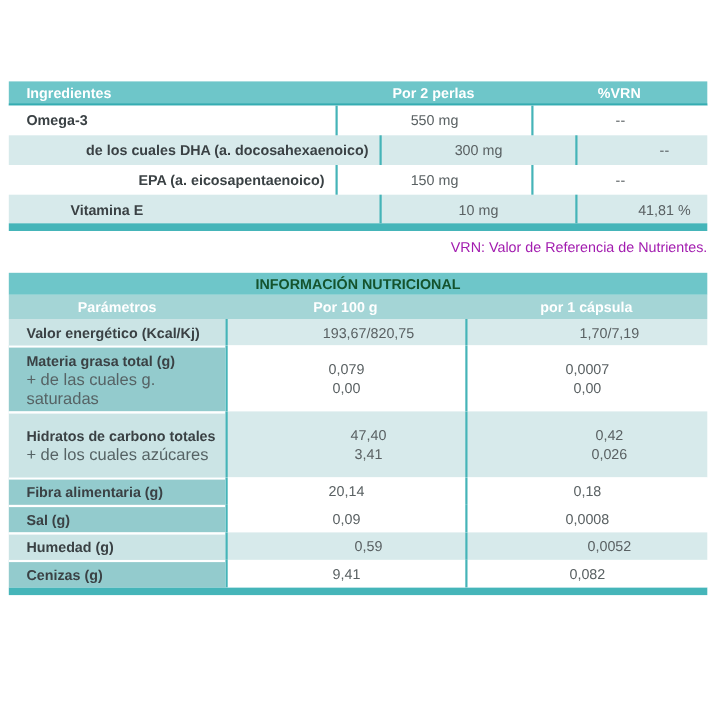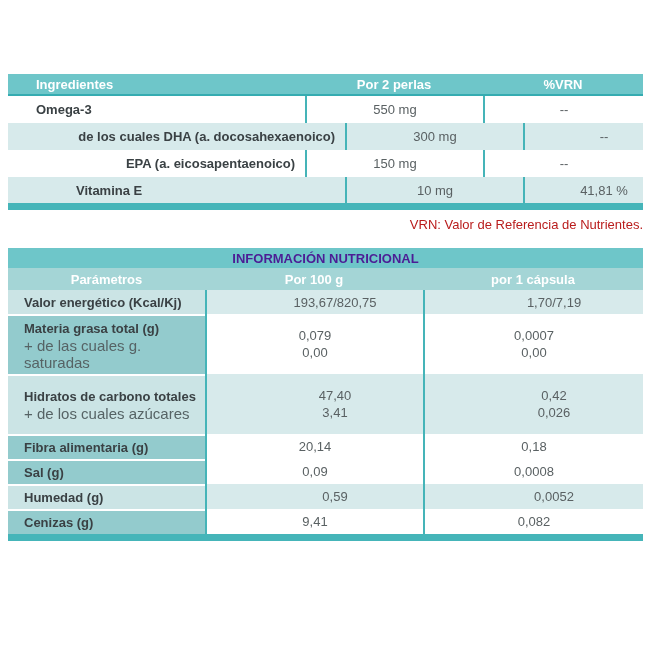--- a/index.html
+++ b/index.html
@@ -20,48 +20,48 @@
     width:650px;height:650px;overflow:hidden;
     font-family:"Liberation Sans","DejaVu Sans",sans-serif;
     color:var(--text-dark);
   }
   .page{width:650px;height:650px;background:#fff;position:relative;}
   .content{position:absolute;left:8px;top:74px;width:635px;}
 
   
   .cell{display:flex;align-items:center;height:100%;font-size:13px;}
   .center{justify-content:center;text-align:center;}
-  .al-left{justify-content:flex-start;padding-left:16px;margin-left:12px;}
+  .al-left{justify-content:flex-start;padding-left:16px;}
   .al-right{justify-content:flex-end;padding-right:10px;text-align:right;}
   .bold{font-weight:bold;color:var(--text-dark);}
   .gray{color:var(--text-gray);}
 
   
   .t1-head{
     display:grid;grid-template-columns:297px 178px 160px;
     height:22px;background:var(--teal-header);
     border-bottom:2px solid var(--line-dark);
   }
   .t1-head .cell{color:#fff;font-weight:bold;}
   .t1-row{display:grid;grid-template-columns:297px 178px 160px;height:27px;}
   .t1-row.last{height:26px;}
   .t1-row > div + div{border-left:2px solid var(--line);}
   .bg-white{background:#fff;}
   .bg-light{background:var(--row-light);padding-left:40px;}
   .bar{height:7px;background:var(--bar);}
 
   
   .vrn-note{
-    margin-top:7px;text-align:right;font-size:13px;color:#b91c1c;height:17px;
+    margin-top:7px;text-align:right;font-size:13px;color:#a21caf;height:17px;
   }
 
   
   .t2{margin-top:14px;}
   .t2-title{
-    height:20px;background:var(--teal-header);color:#4c1d95;font-weight:bold;
+    height:20px;background:var(--teal-header);color:#14532d;font-weight:bold;
     font-size:13px;display:flex;align-items:center;justify-content:center;
   }
   .t2-head{
     display:grid;grid-template-columns:197px 218px 220px;
     height:22px;background:var(--teal-subheader);
   }
   .t2-head .cell{color:#fff;font-weight:bold;}
   .t2-row{display:grid;grid-template-columns:197px 218px 220px;}
   .t2-row > div + div{border-left:2px solid var(--line);}
   .t2-row .labelcell{border-top:2px solid #fff;}

